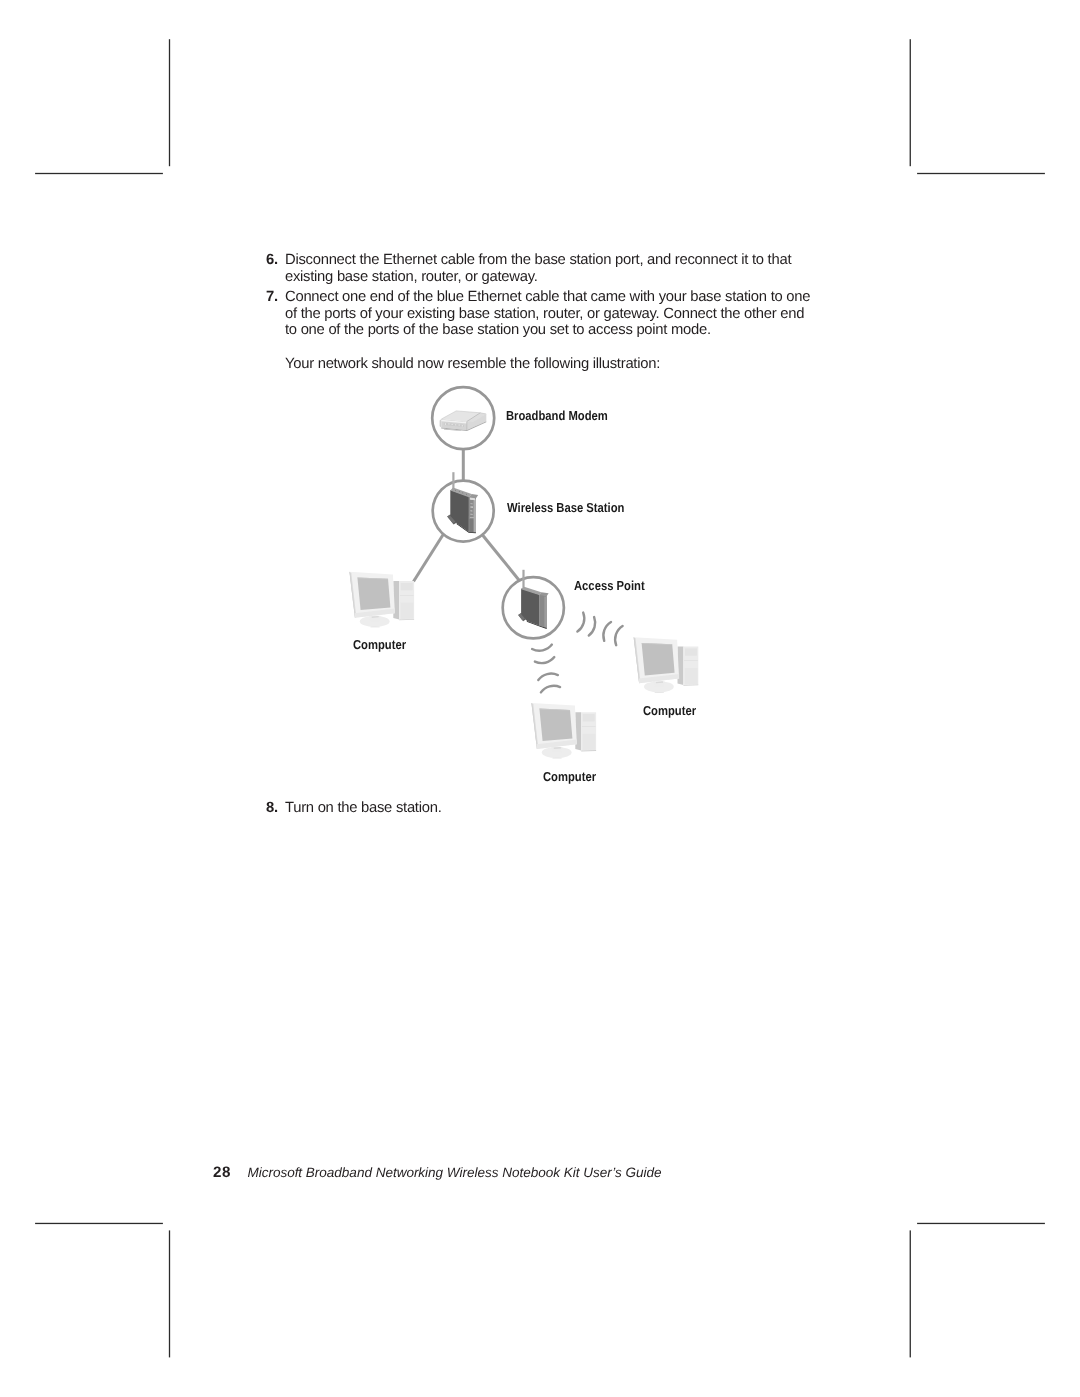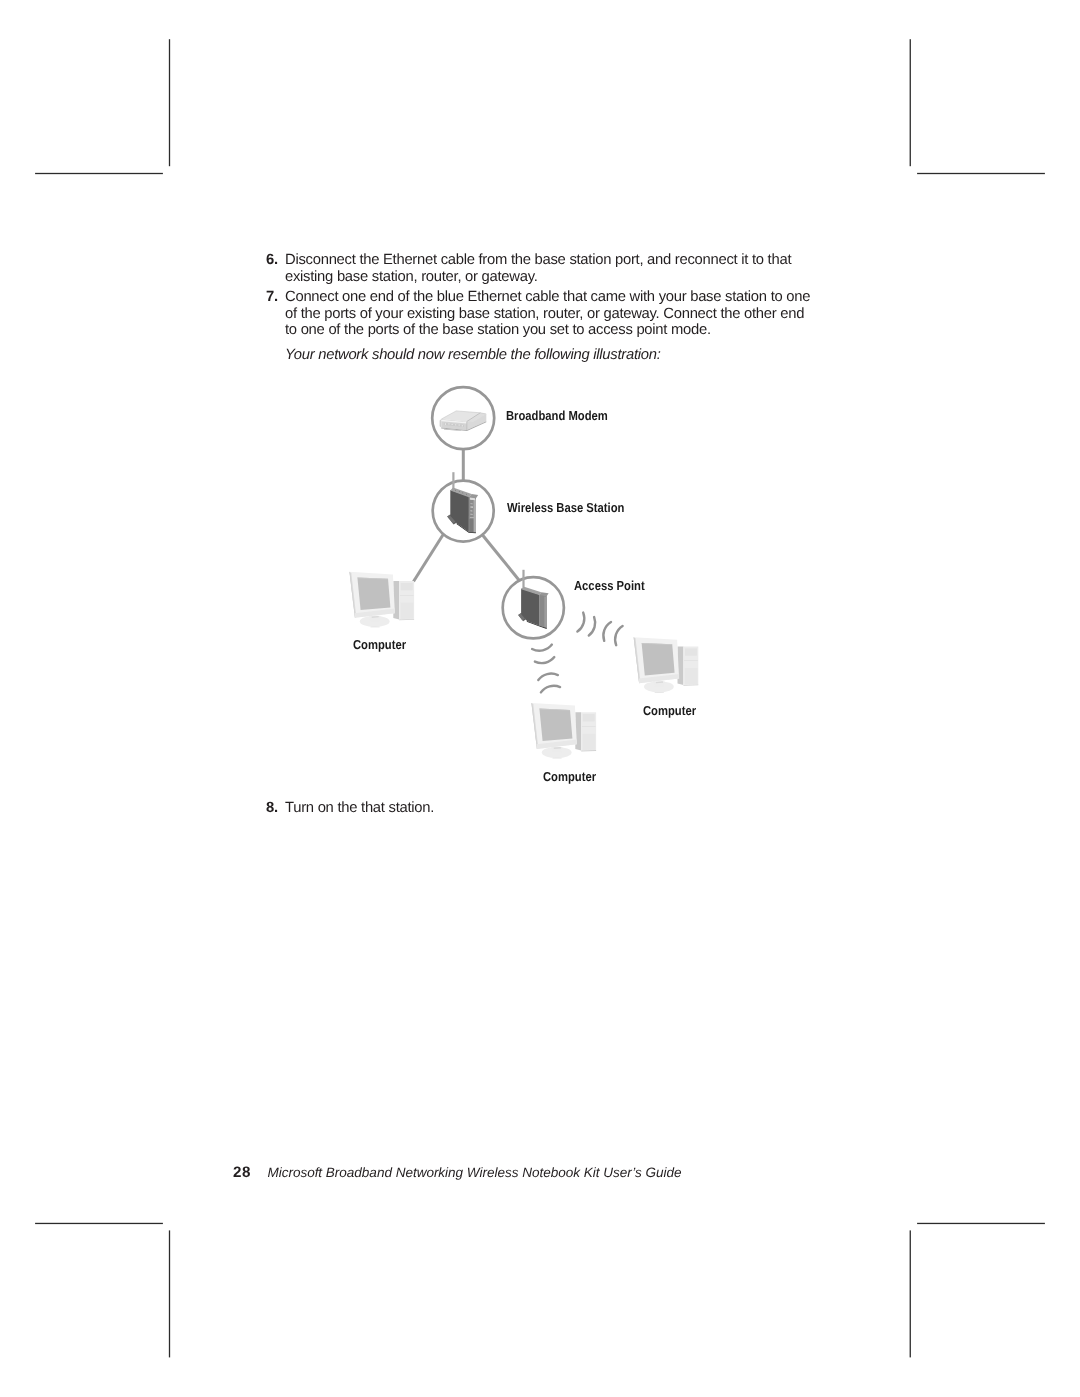--- a/index.html
+++ b/index.html
@@ -2,23 +2,23 @@
 <html><head>
 <meta charset="utf-8">
 <style>
   html,body{margin:0;padding:0;}
   body{width:1080px;height:1397px;background:#ffffff;font-family:"Liberation Sans",sans-serif;position:relative;overflow:hidden;-webkit-font-smoothing:antialiased;text-rendering:geometricPrecision;}
   .steps,.footer,.dlabel{transform:translateZ(0);backface-visibility:hidden;}
   .page{position:absolute;left:0;top:0;width:1080px;height:1397px;}
   .steps{position:absolute;left:266px;top:252.2px;width:549px;}
   .step{position:relative;padding-left:19px;font-size:14.8px;line-height:16.72px;color:#231f20;letter-spacing:-0.018em;}
   .step .num{position:absolute;left:0;top:0;font-weight:bold;}
-  .note{margin-top:8px;font-size:14.8px;line-height:16.72px;color:#231f20;padding-left:19px;letter-spacing:-0.018em;font-style:italic;}
+  .note{margin-top:17px;font-size:14.8px;line-height:16.72px;color:#231f20;padding-left:19px;letter-spacing:-0.018em;}
   .dlabel{position:absolute;font-size:13px;font-weight:bold;color:#1a1a1a;line-height:1;white-space:nowrap;transform:scaleX(0.865);transform-origin:left top;-webkit-font-smoothing:antialiased;backface-visibility:hidden;}
-  .footer{position:absolute;left:213px;top:1163.8px;font-size:13.55px;color:#231f20;margin-left:20px;}
+  .footer{position:absolute;left:213px;top:1163.8px;font-size:13.55px;color:#231f20;}
   .footer .pg{font-weight:bold;font-style:normal;font-size:15.2px;letter-spacing:0.04em;position:relative;top:0.3px;}
   .footer .ttl{font-style:italic;margin-left:16.3px;letter-spacing:-0.002em;}
 </style>
 </head>
 <body>
 
 <div class="page">
   <svg class="cropmarks" width="1080" height="1397" viewBox="0 0 1080 1397" style="position:absolute;left:0;top:0;">
     <rect x="168.85" y="39.2" width="1.3" height="127" fill="#2b2b2b"></rect>
     <rect x="35.1" y="172.85" width="127.8" height="1.3" fill="#2b2b2b"></rect>
@@ -38,21 +38,21 @@
     <div class="step" style="margin-top:3.3px">
       <span class="num">7.</span>
       <span>Connect one end of the blue Ethernet cable that came with your base station to one of the ports of your existing base station, router, or gateway. Connect the other end to one of the ports of the base station you set to access point mode.</span>
     </div>
     <div class="note">Your network should now resemble the following illustration:</div>
   </div>
 
   <div class="steps" style="top:799.8px;">
     <div class="step">
       <span class="num">8.</span>
-      <span>Turn on the that station.</span>
+      <span>Turn on the base station.</span>
     </div>
   </div>
 
   <svg class="diag" width="1080" height="1397" viewBox="0 0 1080 1397" style="position:absolute;left:0;top:0;">
     <defs>
       <linearGradient id="monTopG" x1="0" y1="0" x2="0" y2="1">
           <stop offset="0" stop-color="#f3f3f3"></stop>
           <stop offset="1" stop-color="#e8e8e8"></stop>
         </linearGradient>
       <g id="computerGlyph">

